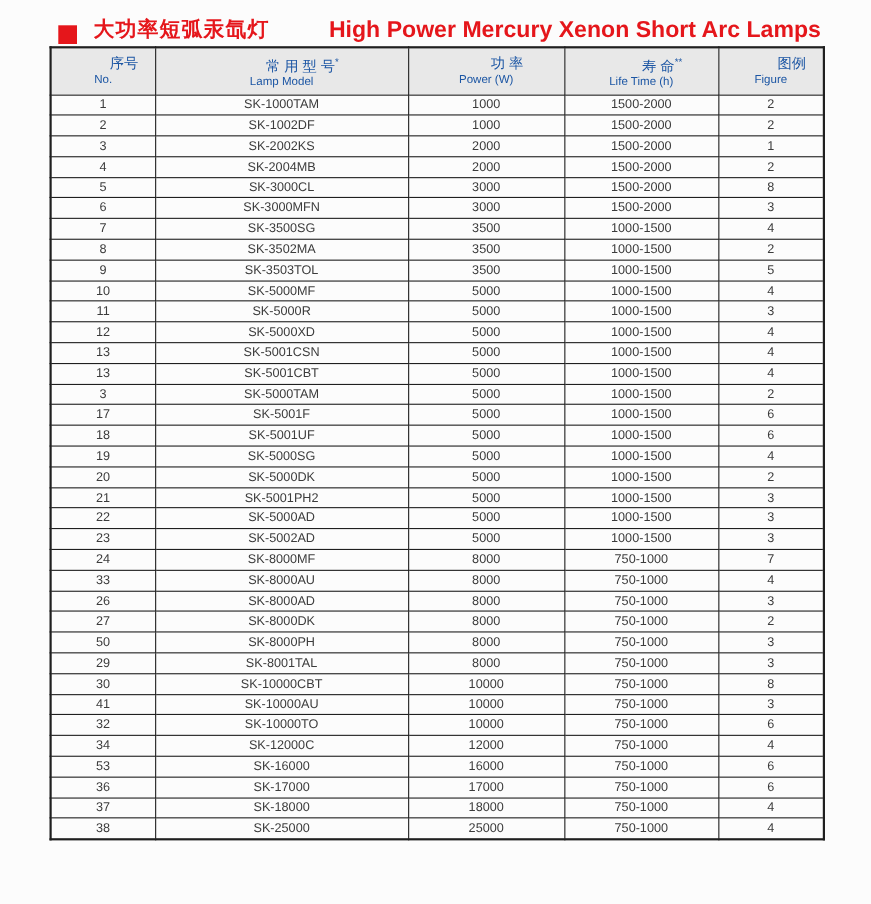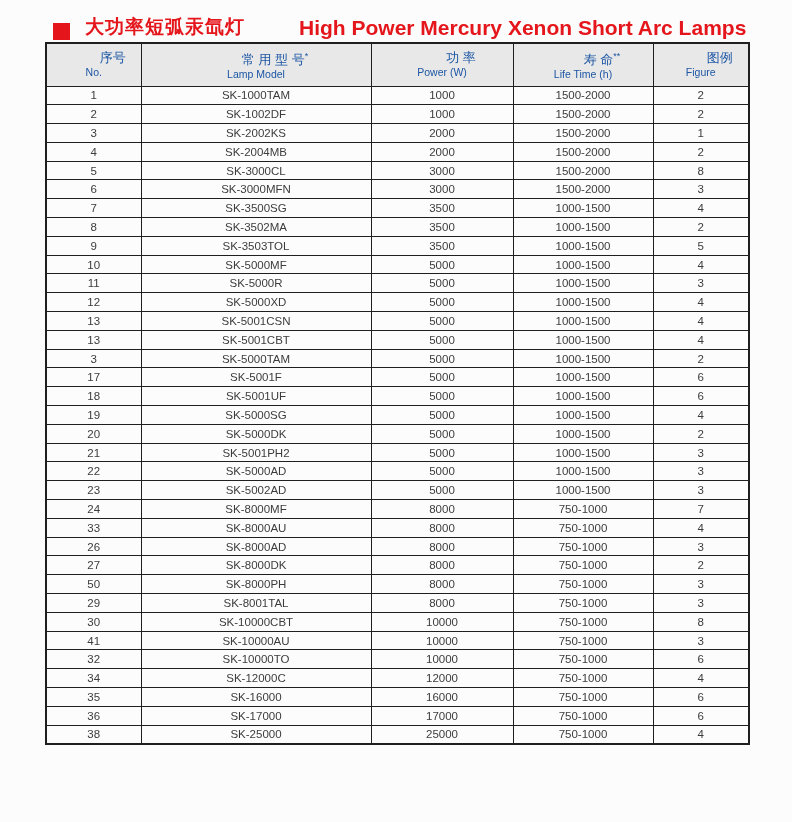--- a/index.html
+++ b/index.html
@@ -327,34 +327,41 @@
           <td>6</td>
         </tr>
         <tr>
           <td>34</td>
           <td>SK-12000C</td>
           <td>12000</td>
           <td>750-1000</td>
           <td>4</td>
         </tr>
         <tr>
-          <td>35</td>
+          <td>53</td>
           <td>SK-16000</td>
           <td>16000</td>
           <td>750-1000</td>
           <td>6</td>
         </tr>
         <tr>
           <td>36</td>
           <td>SK-17000</td>
           <td>17000</td>
           <td>750-1000</td>
           <td>6</td>
         </tr>
         <tr>
+          <td>37</td>
+          <td>SK-18000</td>
+          <td>18000</td>
+          <td>750-1000</td>
+          <td>4</td>
+        </tr>
+        <tr>
           <td>38</td>
           <td>SK-25000</td>
           <td>25000</td>
           <td>750-1000</td>
           <td>4</td>
         </tr>
       </tbody>
   </table>
 
 </div>

